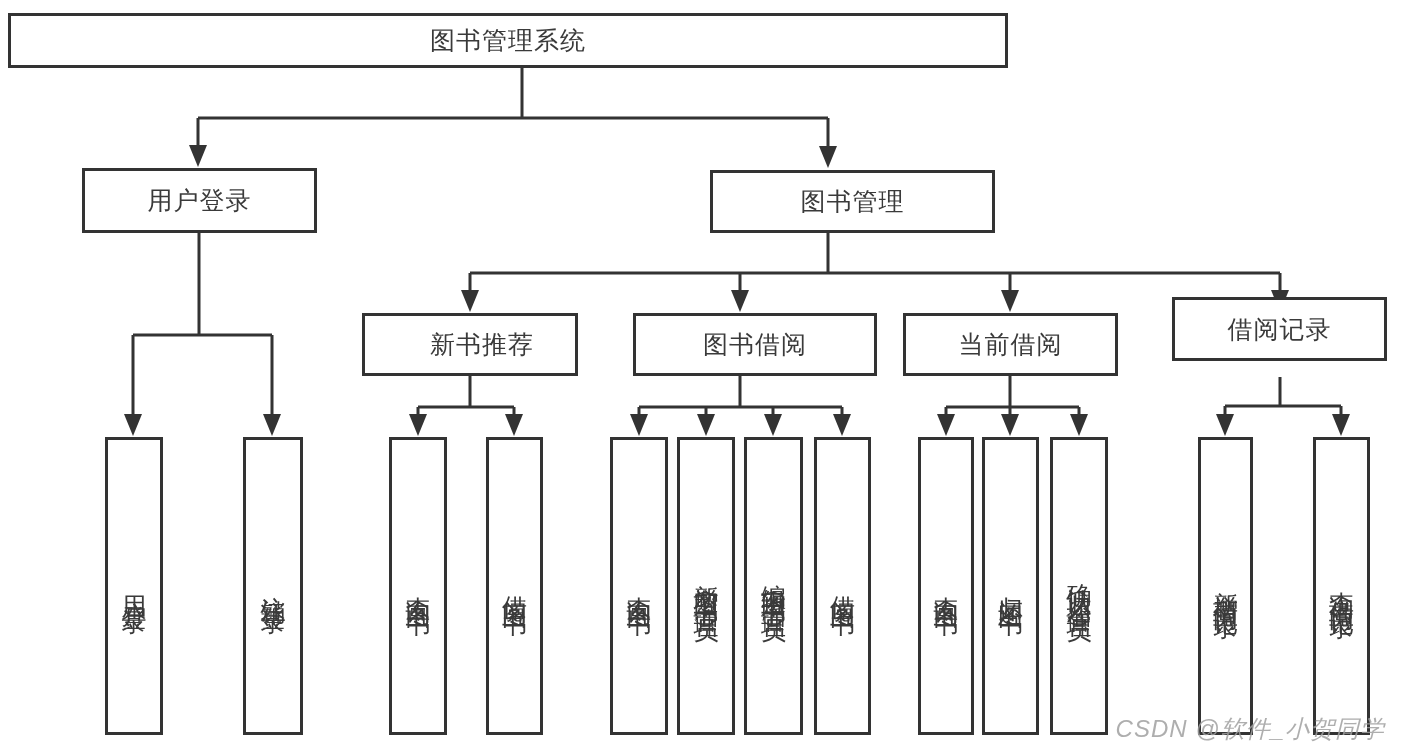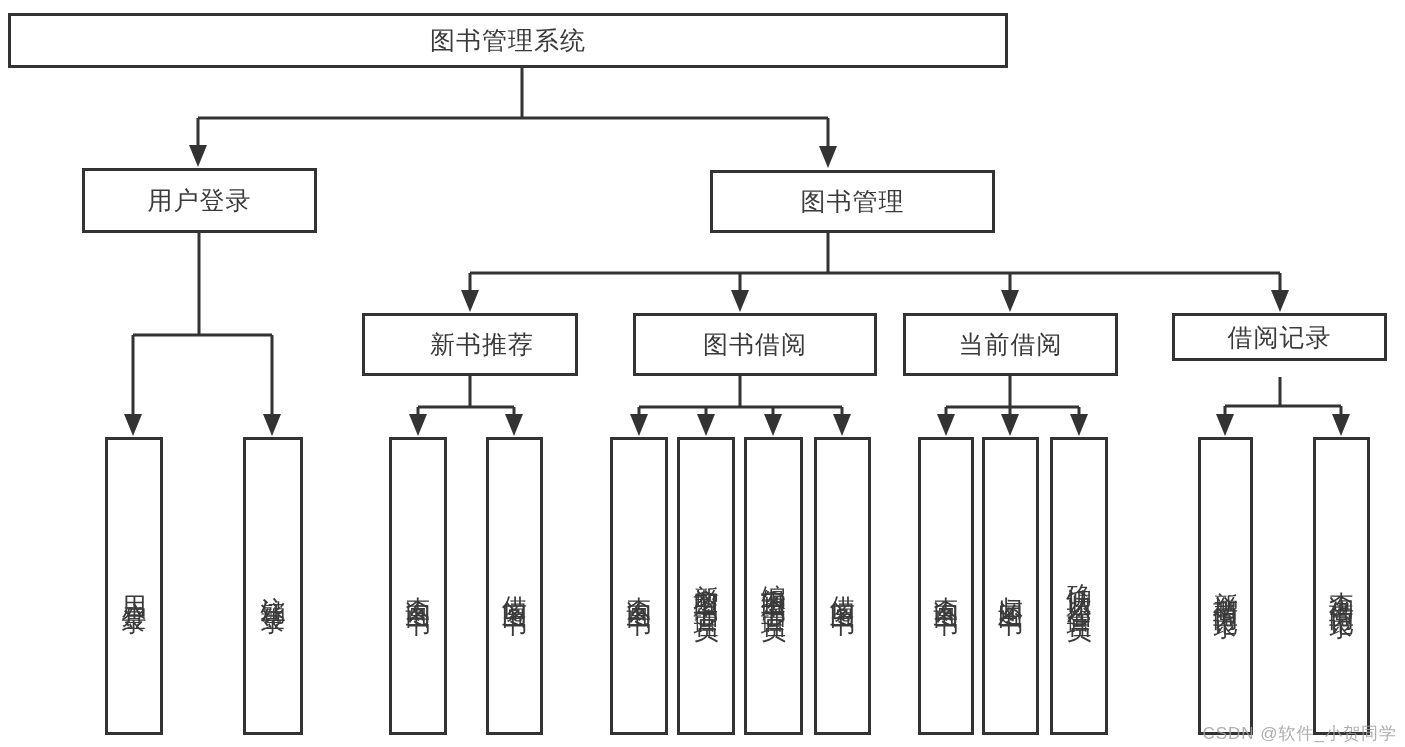--- a/index.html
+++ b/index.html
@@ -35,26 +35,27 @@
     padding: 4px 0;
   }
   #connectors {
     position: absolute;
     left: 0; top: 0;
     z-index: 1;
     pointer-events: none;
   }
   #watermark {
     position: absolute;
-    right: 8px;
+    right: 20px;
     bottom: 2px;
-    font-size: 17px;
+    font-size: 24px;
     color: rgba(160,160,160,0.85);
     letter-spacing: 1px;
     z-index: 3;
+    font-style: italic;
   }
 </style>
 </head>
 <body>
 
 <div id="canvas">
 
   <svg id="connectors" width="1405" height="747" viewBox="0 0 1405 747">
     <path fill="none" stroke="#333333" stroke-width="3" d="
       M522 68 L522 118
@@ -114,21 +115,21 @@
   </svg>
 
   <div class="box" style="left:8px; top:13px; width:1000px; height:55px;">图书管理系统</div>
 
   <div class="box" style="left:82px; top:168px; width:235px; height:65px;">用户登录</div>
   <div class="box" style="left:710px; top:170px; width:285px; height:63px;">图书管理</div>
 
   <div class="box" style="left:362px; top:313px; width:216px; height:63px;padding-left:24px;">新书推荐</div>
   <div class="box" style="left:633px; top:313px; width:244px; height:63px;">图书借阅</div>
   <div class="box" style="left:903px; top:313px; width:215px; height:63px;">当前借阅</div>
-  <div class="box" style="left:1172px; top:313px; width:215px; height:48px;">借阅记录</div>
+  <div class="box" style="left:1172px; top:297px; width:215px; height:64px;">借阅记录</div>
 
   <div class="box vbox" style="left:105px; top:437px; width:58px; height:298px;">用户登录</div>
   <div class="box vbox" style="left:243px; top:437px; width:60px; height:298px;">注销登录</div>
 
   <div class="box vbox" style="left:389px; top:437px; width:58px; height:298px;">查询图书</div>
   <div class="box vbox" style="left:486px; top:437px; width:57px; height:298px;">借阅图书</div>
 
   <div class="box vbox" style="left:610px; top:437px; width:58px; height:298px;">查询图书</div>
   <div class="box vbox" style="left:677px; top:437px; width:58px; height:298px;">新增图书（管理员）</div>
   <div class="box vbox" style="left:744px; top:437px; width:59px; height:298px;">编辑图书（管理员）</div>

